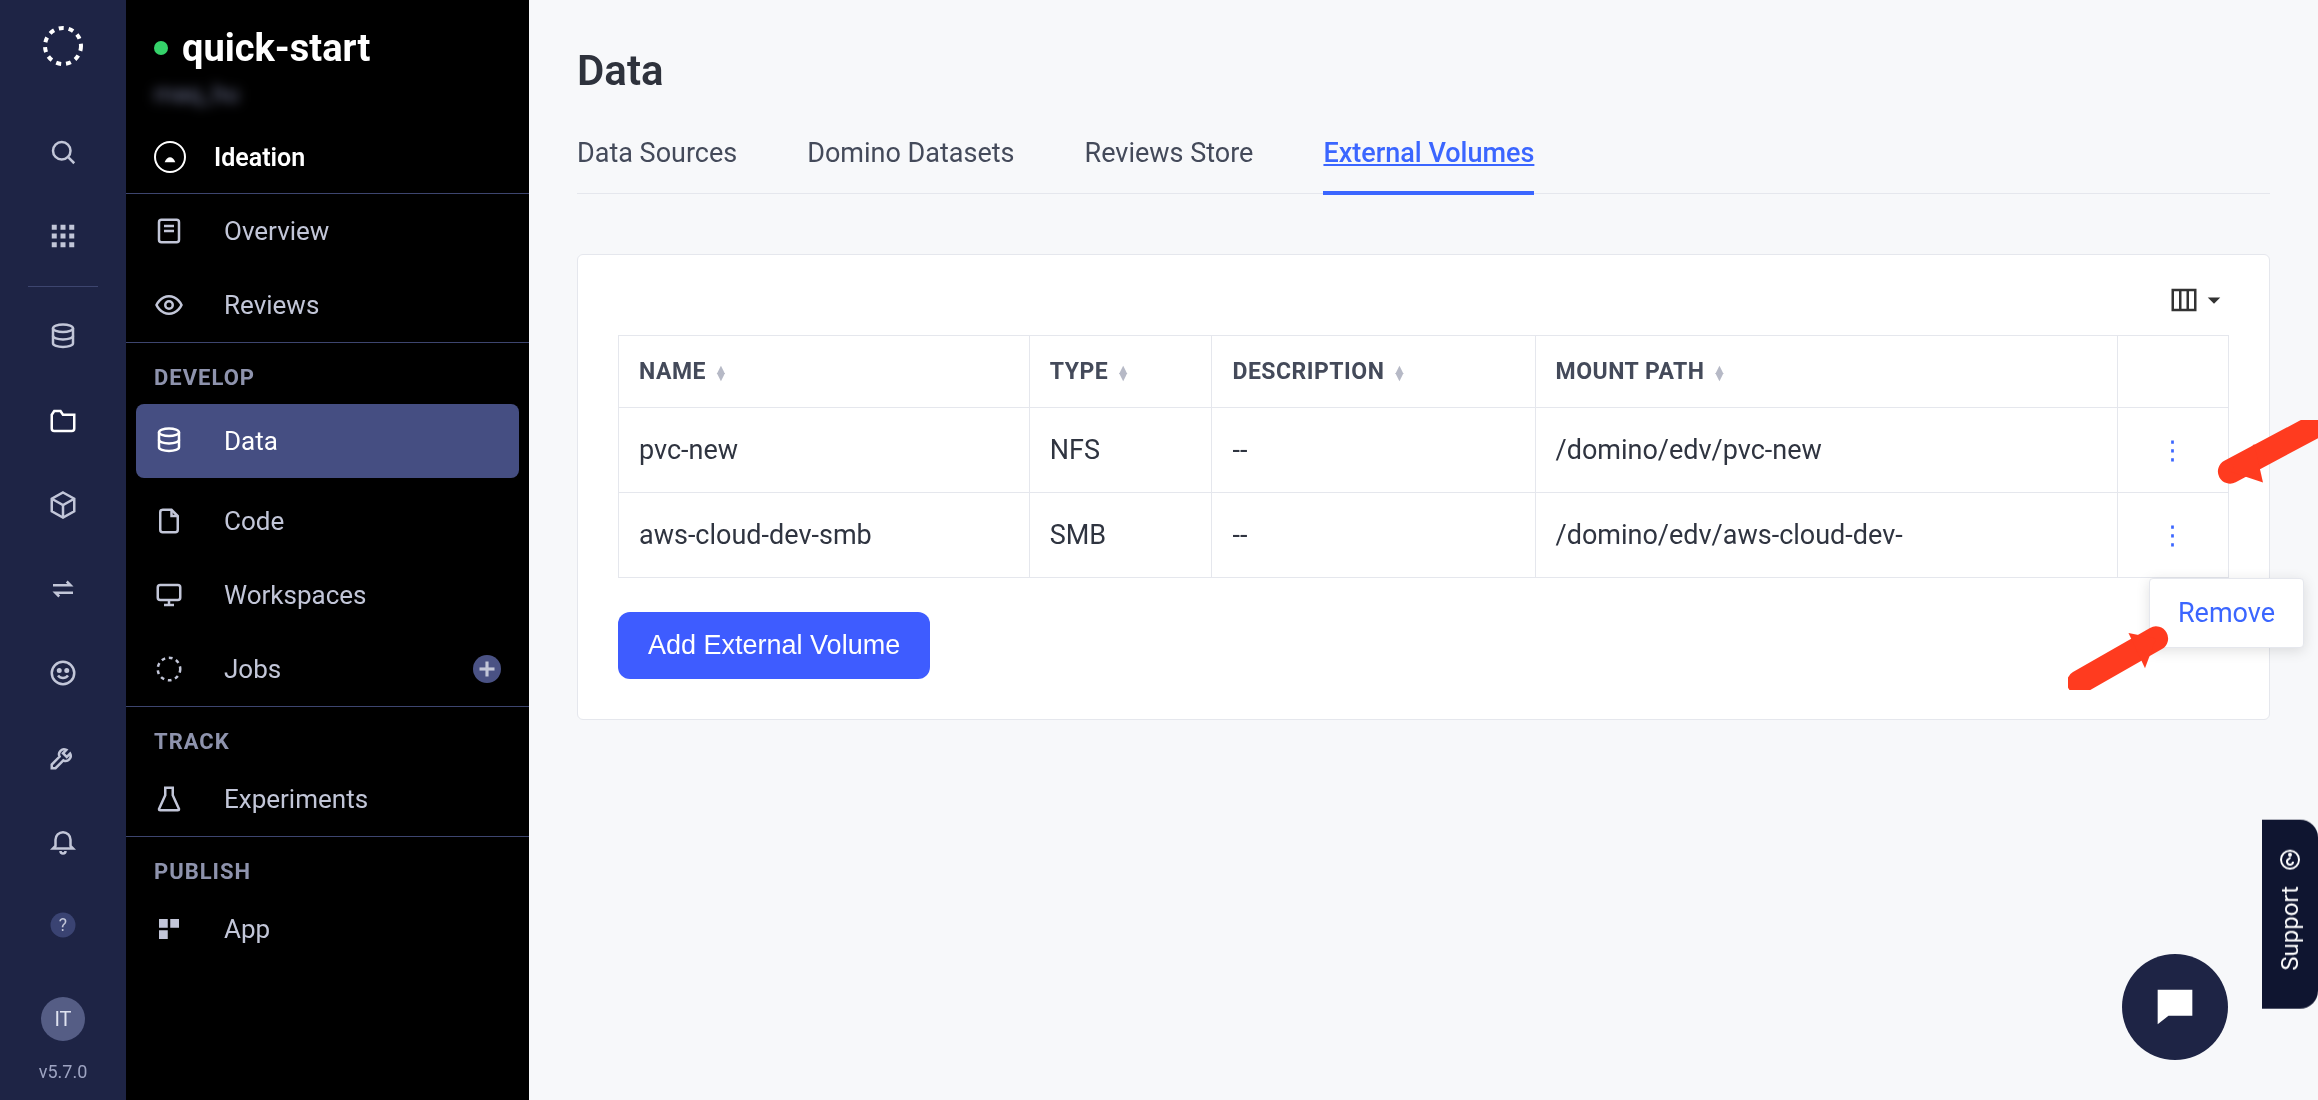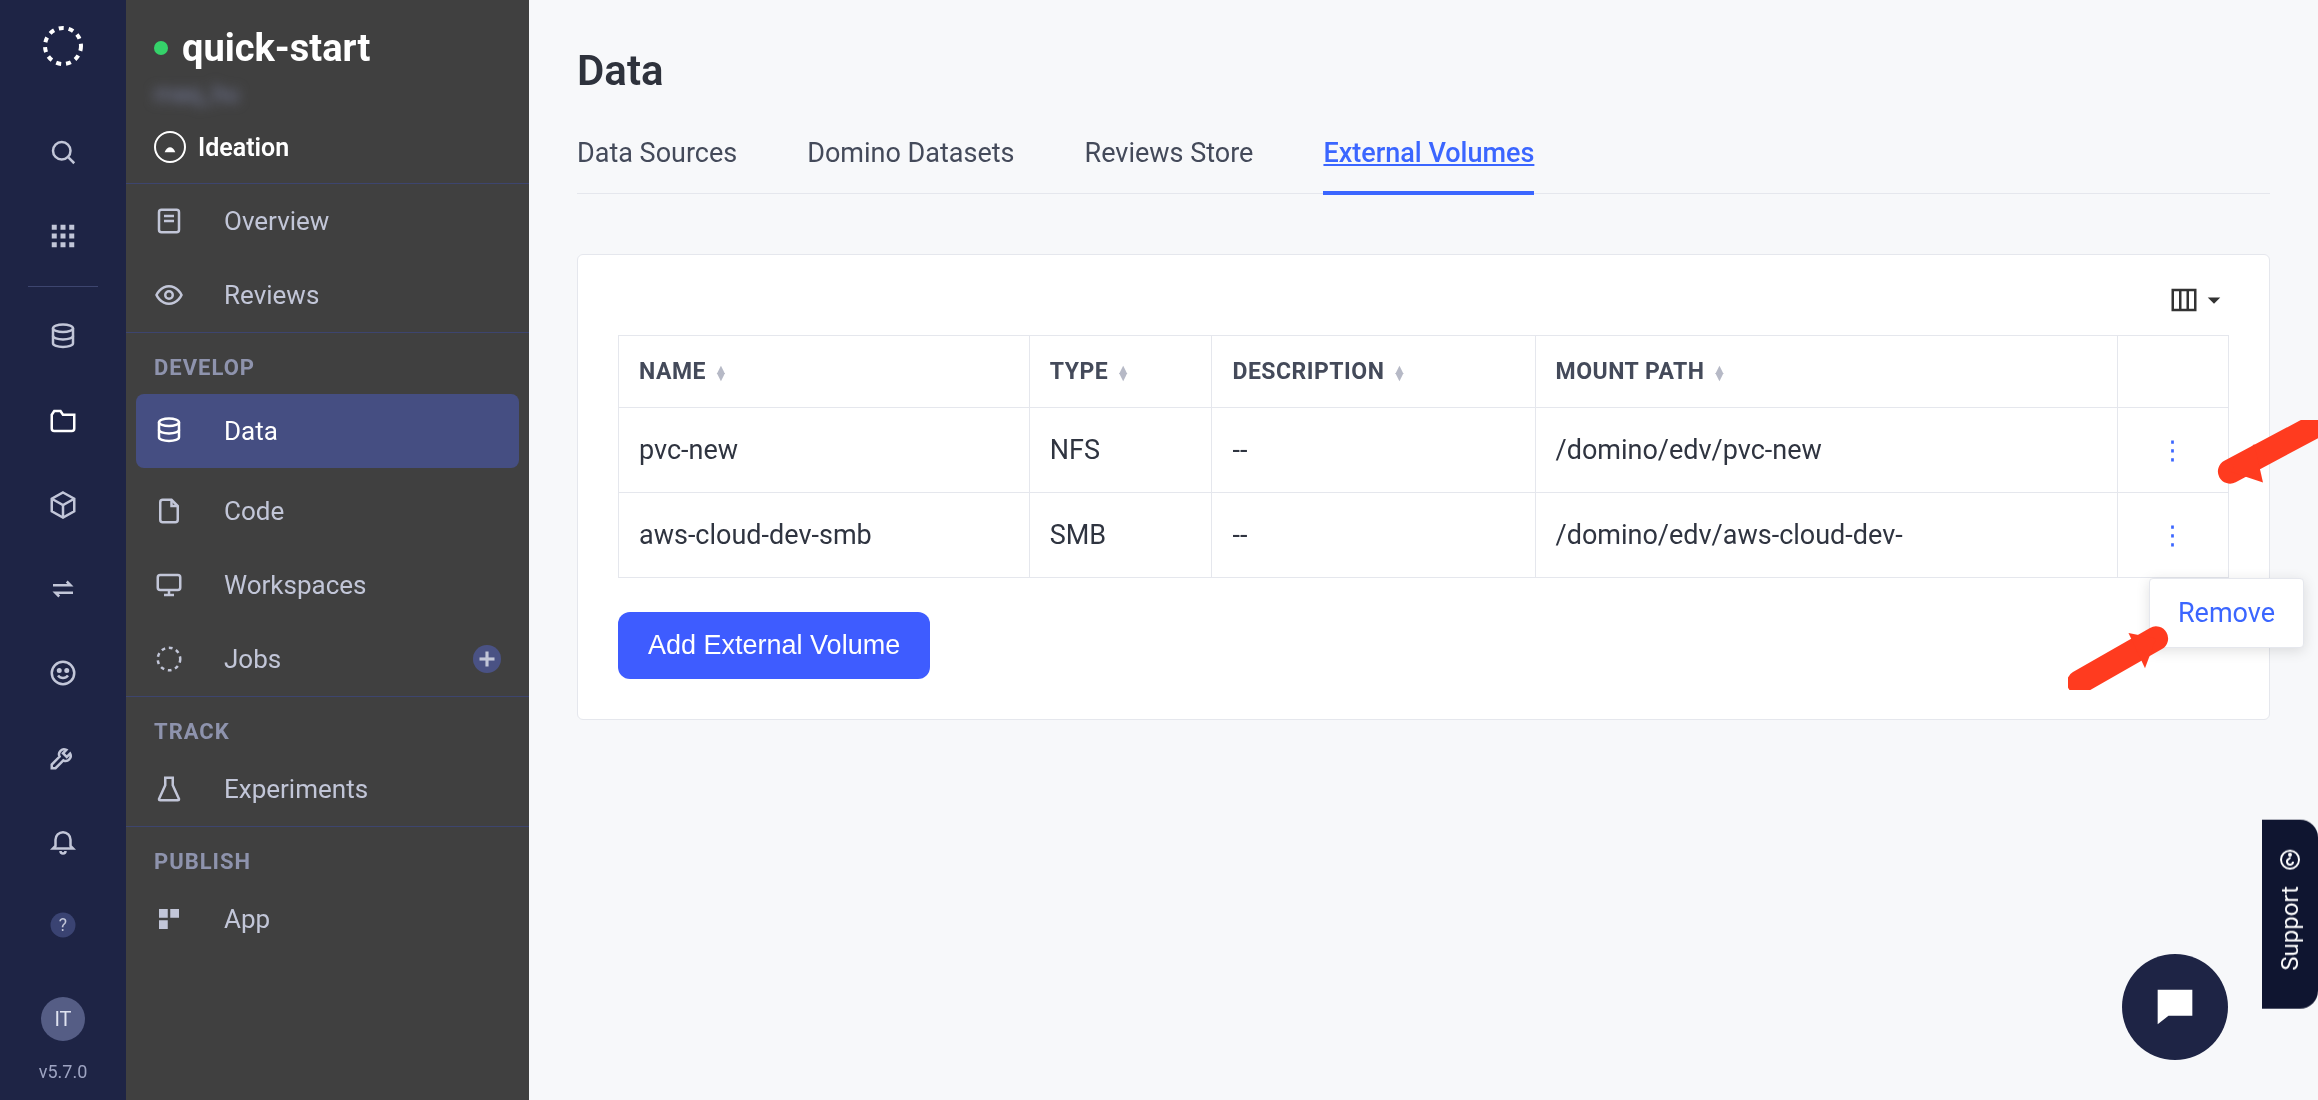--- a/index.html
+++ b/index.html
@@ -21,26 +21,26 @@
   .rail{width:126px;background:var(--navy);display:flex;flex-direction:column;align-items:center;padding-top:22px;color:#fff;}
   .rail-logo{width:48px;height:48px;margin-bottom:40px;}
   .rail-icon{width:126px;height:84px;display:flex;align-items:center;justify-content:center;color:#c2c6d8;}
   .rail-icon svg{width:30px;height:30px;}
   .rail-icon.active{color:#fff;}
   .rail-sep{width:70px;border:none;border-top:1px solid #3d456f;margin:8px 0;}
   .rail-bottom{margin-top:auto;display:flex;flex-direction:column;align-items:center;padding-bottom:18px;}
   .rail-avatar{width:44px;height:44px;border-radius:50%;background:#555d85;color:#dfe2f0;display:flex;align-items:center;justify-content:center;font-size:20px;margin-top:10px;}
   .rail-version{color:#9ea4c2;font-size:18px;margin-top:20px;}
   
-  .sidebar{width:403px;background:#404040;color:var(--sidebar-text);display:flex;flex-direction:column;}
+  .sidebar{width:403px;background:#000000;color:var(--sidebar-text);display:flex;flex-direction:column;}
   .sb-head{padding:26px 28px 20px;}
   .sb-title{display:flex;align-items:center;gap:14px;font-size:38px;font-weight:700;color:#fff;}
   .sb-dot{width:14px;height:14px;border-radius:50%;background:#35d26a;}
   .sb-owner{margin-top:10px;color:#777d9e;font-size:24px;filter:blur(6px);}
-  .sb-stage{display:flex;align-items:center;gap:12px;margin-top:23px;color:#fff;font-size:25px;font-weight:600;}
+  .sb-stage{display:flex;align-items:center;gap:28px;margin-top:33px;color:#fff;font-size:25px;font-weight:600;}
   .sb-stage-icon{width:28px;height:28px;border:2px solid #fff;border-radius:50%;display:flex;align-items:center;justify-content:center;}
   .sb-sep{border:none;border-top:1px solid #3d456f;margin:0;}
   .sb-item{display:flex;align-items:center;gap:40px;padding:22px 28px;font-size:26px;color:var(--sidebar-text);}
   .sb-item svg{width:30px;height:30px;flex:none;}
   .sb-item.active{background:#454e82;color:#fff;border-radius:8px;margin:6px 10px;padding:22px 18px;}
   .sb-item-add{margin-left:auto;width:28px;height:28px;border-radius:50%;background:#4a5284;display:flex;align-items:center;justify-content:center;}
   .sb-section{padding:22px 28px 8px;color:var(--sidebar-muted);font-size:22px;font-weight:700;letter-spacing:1px;}
   
   .main{flex:1;background:var(--bg);padding:36px 48px;position:relative;}
   .page-title{font-size:42px;font-weight:600;margin:10px 0 30px;}

